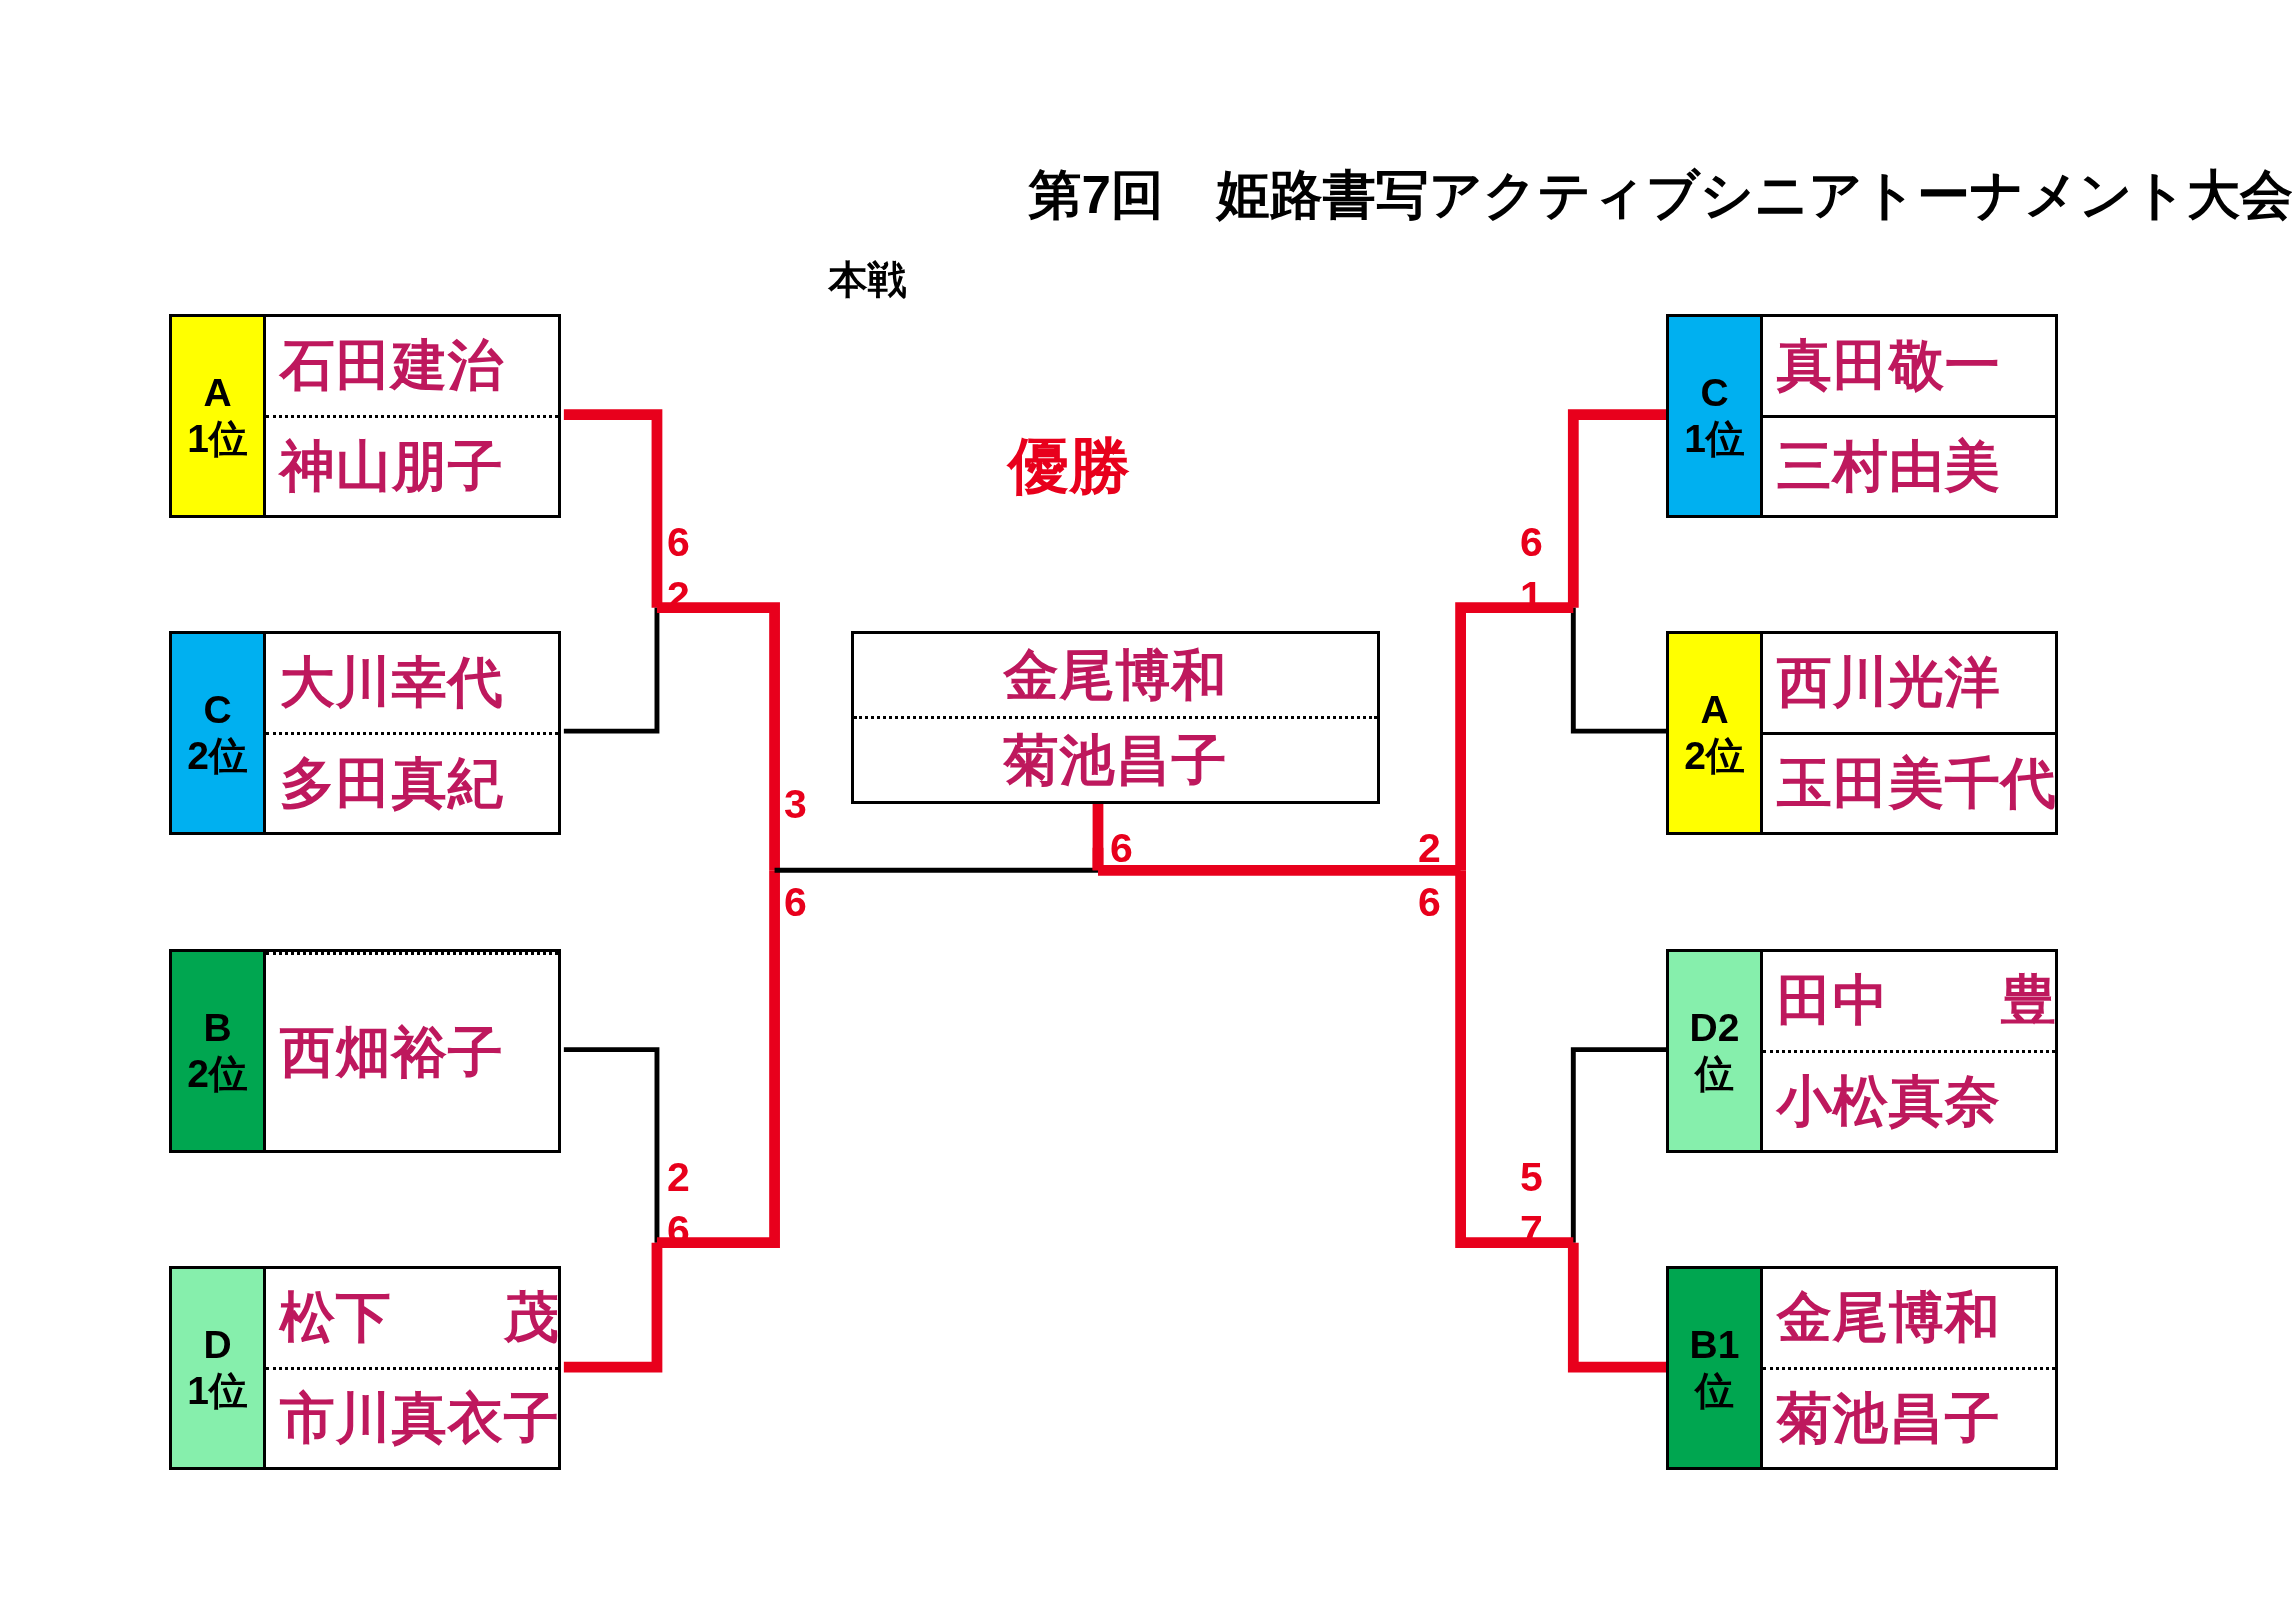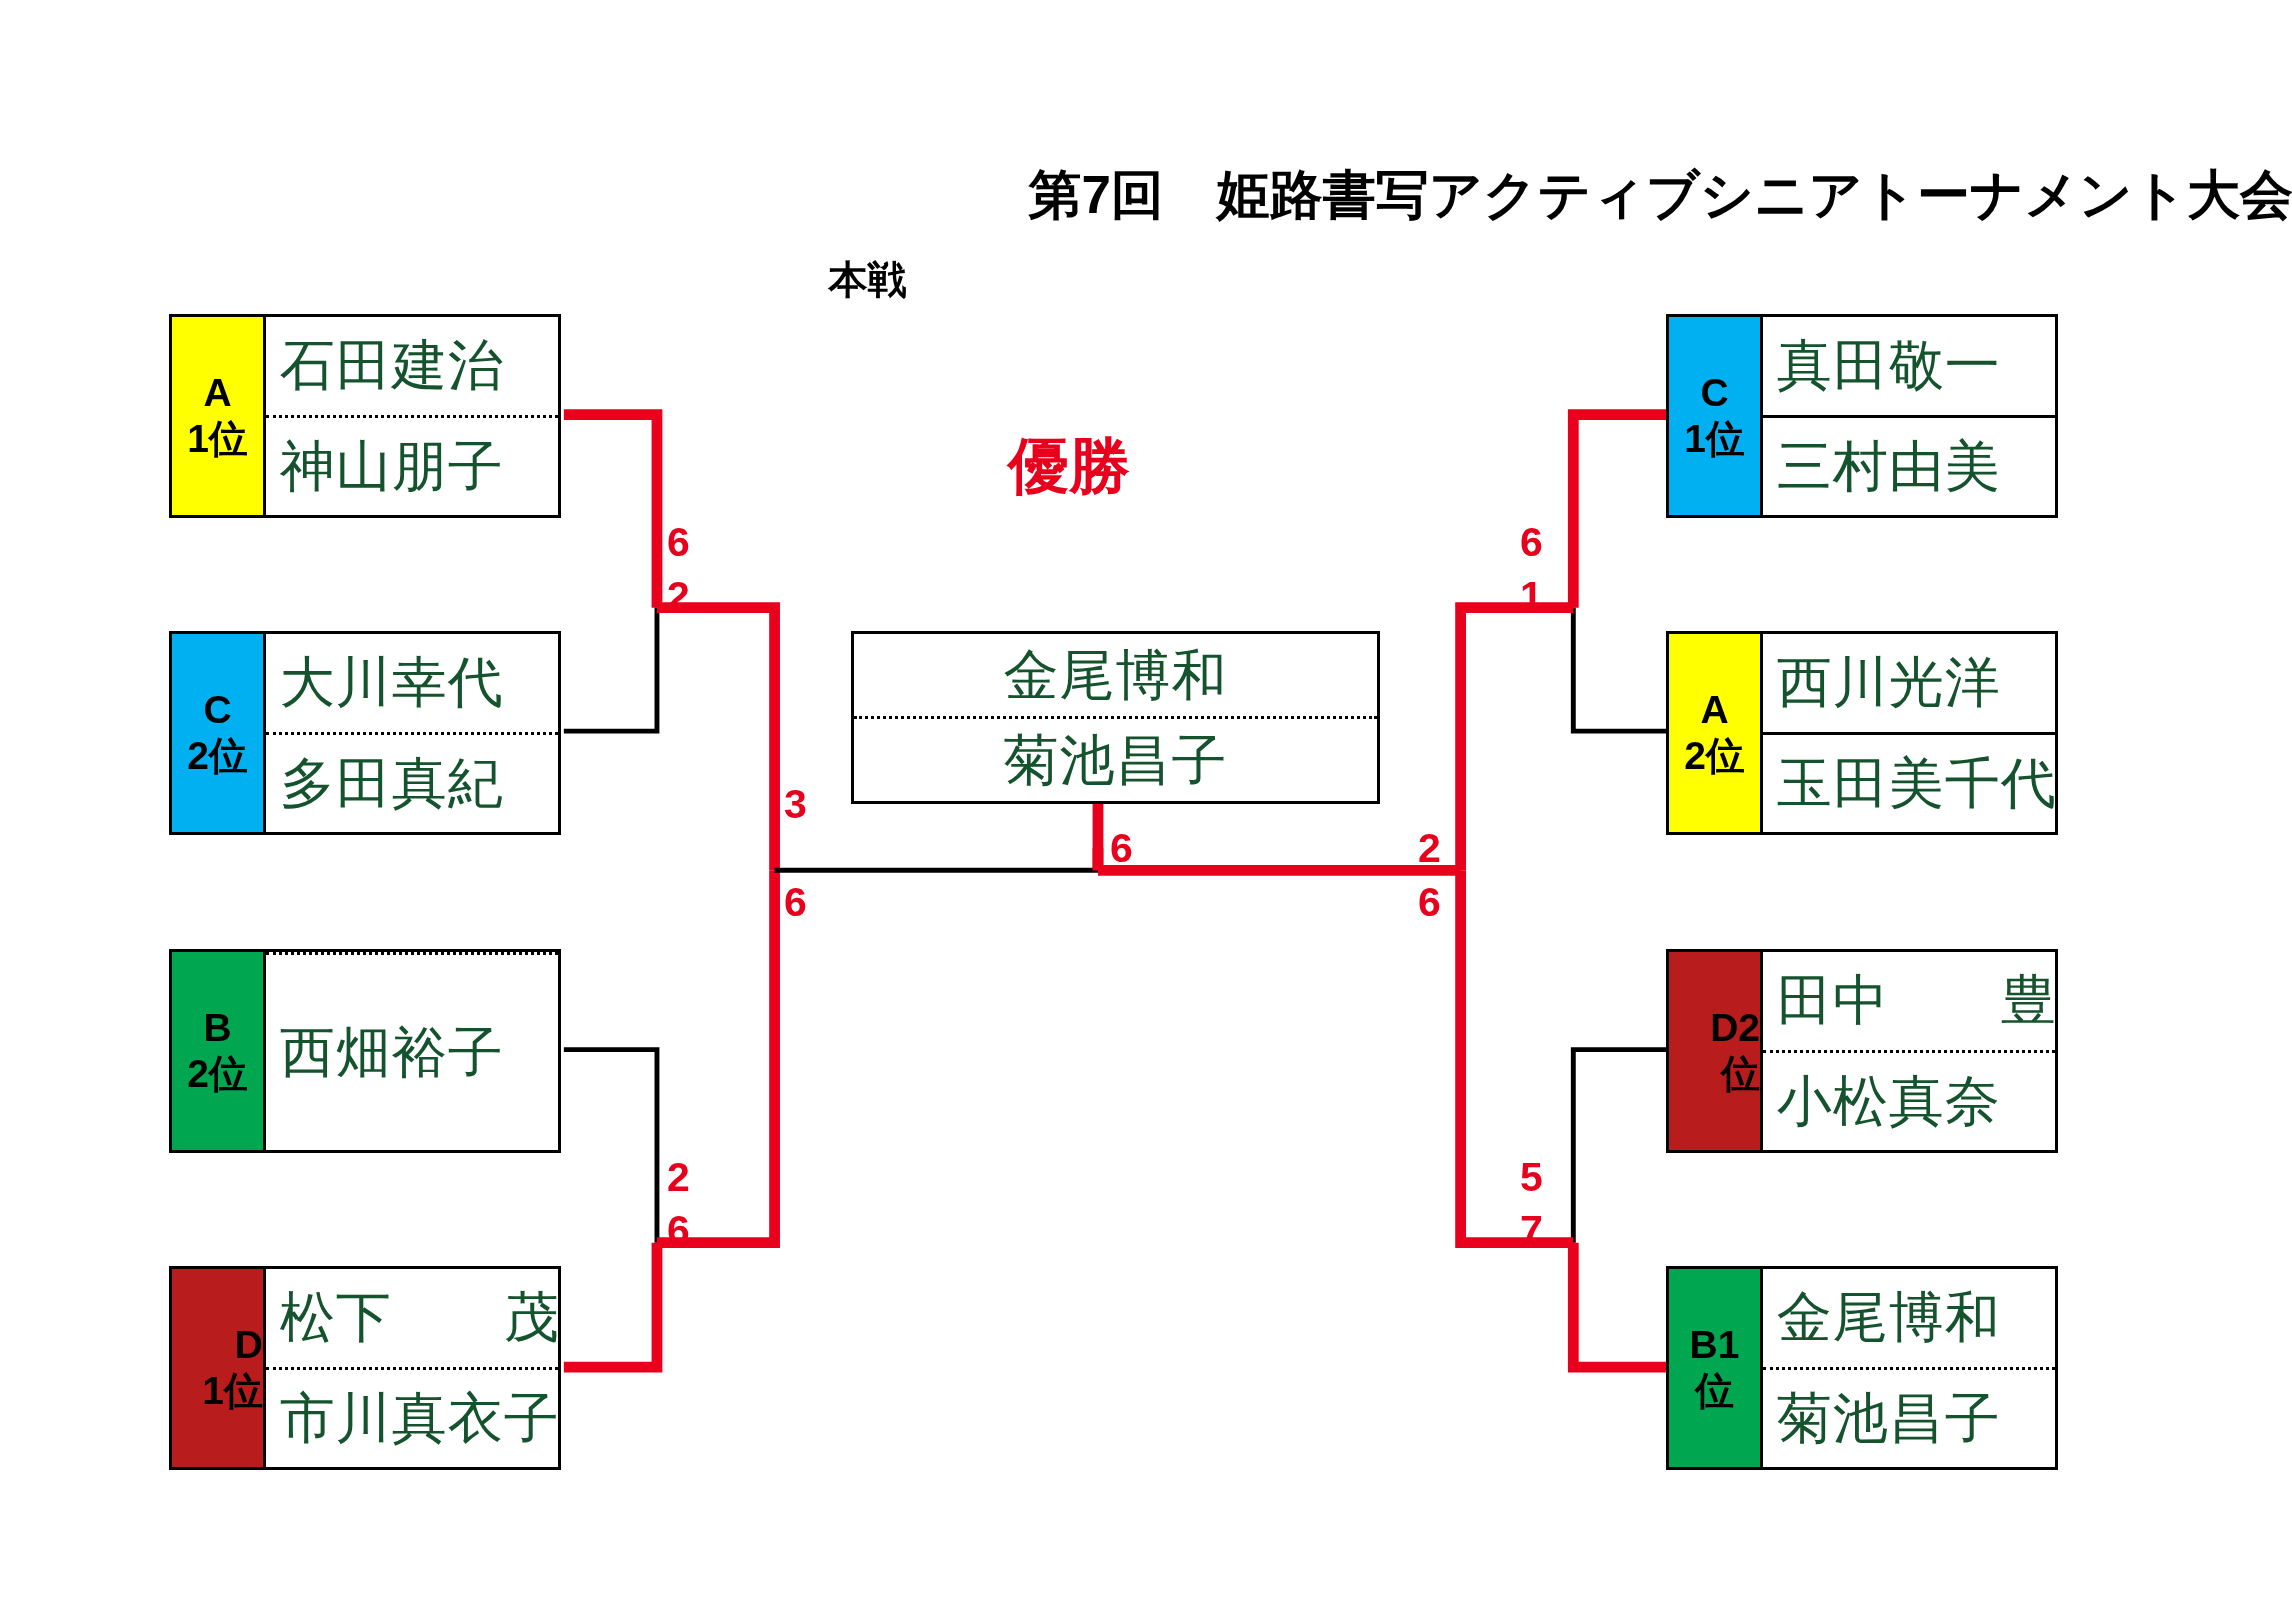--- a/index.html
+++ b/index.html
@@ -54,40 +54,40 @@
   .tag .tag-rank{display:block;}
   .players{
     flex:1;
     display:flex;flex-direction:column;
     min-width:0;
   }
   .player{
     flex:1;
     display:flex;align-items:center;
     padding-left:13.7px;
-    font-size:55px;font-weight:normal;color:#14532d;
+    font-size:55px;font-weight:bold;color:#be185d;
     white-space:pre;
     letter-spacing:1px;
     line-height:1;
   }
   .divider-dotted{
     height:0;
     border-top:3.9px dotted #000;
     margin:0;
   }
   .divider-solid{
     height:0;
     border-top:3.9px solid #000;
   }
 
   
   .c-yellow{background:#ffff00;}
   .c-cyan{background:#00b0f0;}
   .c-green{background:#00a650;}
-  .c-magenta{background:#b91c1c;align-items:flex-end;}
+  .c-magenta{background:#86efac;}
 
   
   .winner-box{
     position:absolute;
     left:851px;top:631px;width:529px;height:173px;
     border:3.9px solid #000;box-sizing:border-box;background:#fff;
     display:flex;flex-direction:column;
   }
   .winner-box .player{
     justify-content:center;padding-left:0;

